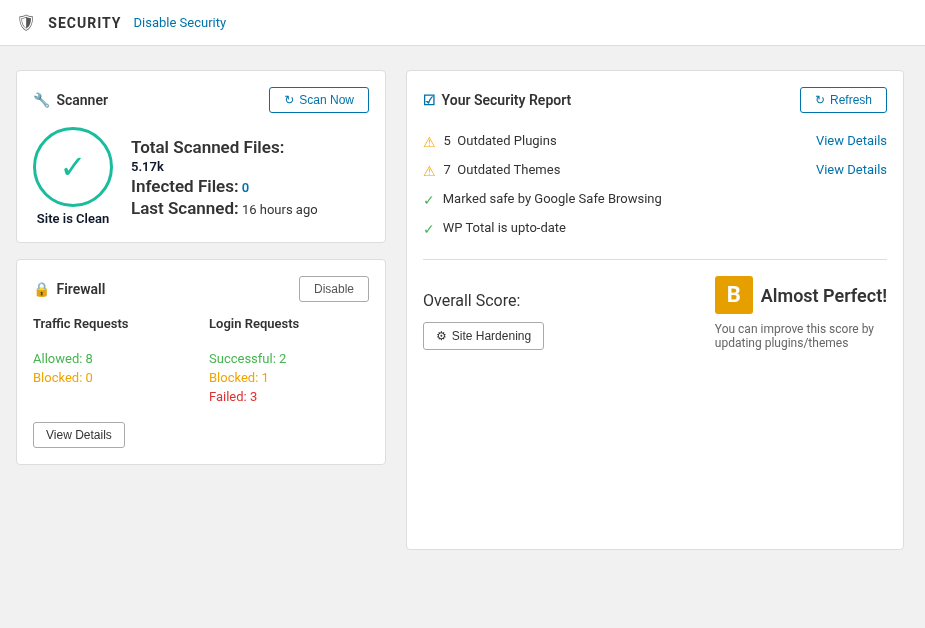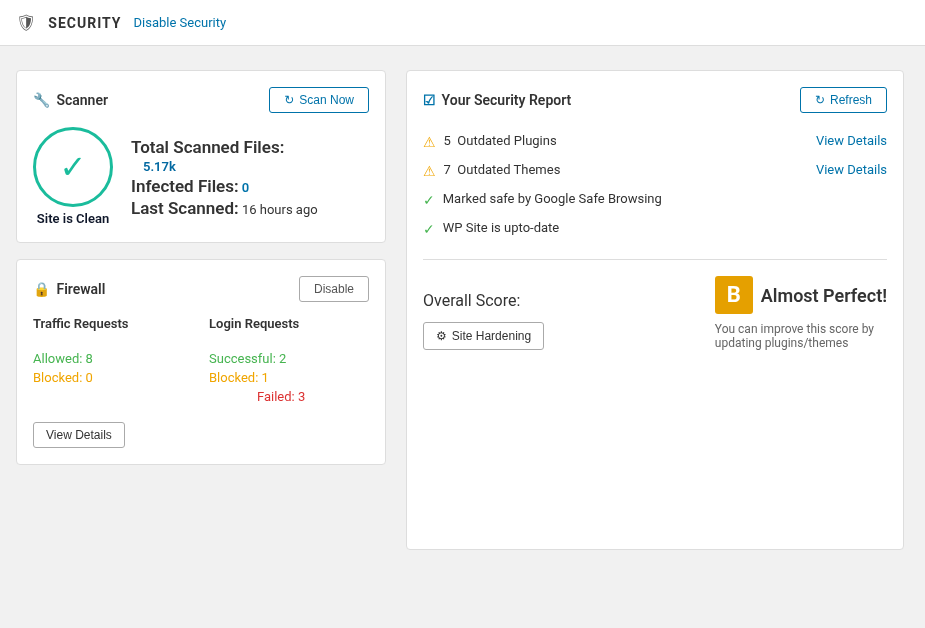--- a/index.html
+++ b/index.html
@@ -123,23 +123,22 @@
 
     .scanner-info {
       flex: 1;
     }
     .scanner-info-label {
       font-weight: 600;
       font-size: 17px;
       text-align: center;
     }
     .scanner-info-value {
-      color: #0369a1;
-      font-weight: 600;
-      margin-left: 12px;
+      color: #0f172a;
+      font-weight: 600;
     }
     .scanner-info-row {
       margin-top: 2px;
       font-size: 13px;
     }
 
     .site-clean-label {
       text-align: center;
       color: #0f172a;
       font-weight: 600;
@@ -158,21 +157,21 @@
     }
     .firewall-col-title {
       font-weight: 600;
       font-size: 13px;
       margin-bottom: 20px;
     }
     .stat-allowed { color: #46b450; }
     .stat-blocked-orange { color: #f0a500; }
     .stat-success { color: #46b450; }
     .stat-blocked-orange2 { color: #f0a500; }
-    .stat-failed { color: #dc3232; margin-left: 48px; }
+    .stat-failed { color: #dc3232; }
     .stat-row { margin-bottom: 4px; font-size: 13px; }
 
     .firewall-actions {
       display: flex;
       gap: 10px;
       margin-top: 14px;
     }
     .btn-small {
       border: 1px solid #aaa;
       background: #fff;
@@ -394,21 +393,21 @@
           <span class="report-item-icon icon-warning">⚠</span>
           <span class="report-item-text">7 &nbsp;Outdated Themes</span>
           <a class="report-item-link">View Details</a>
         </li>
         <li class="report-item">
           <span class="report-item-icon icon-check">✓</span>
           <span class="report-item-text">Marked safe by Google Safe Browsing</span>
         </li>
         <li class="report-item">
           <span class="report-item-icon icon-check">✓</span>
-          <span class="report-item-text">WP Site is upto-date</span>
+          <span class="report-item-text">WP Total is upto-date</span>
         </li>
       </ul>
 
       <hr class="report-divider">
 
       <div class="overall-section">
         <div class="overall-left">
           <div class="overall-title">Overall Score:</div>
           <button class="btn-site-hardening">
             <span>⚙</span>

